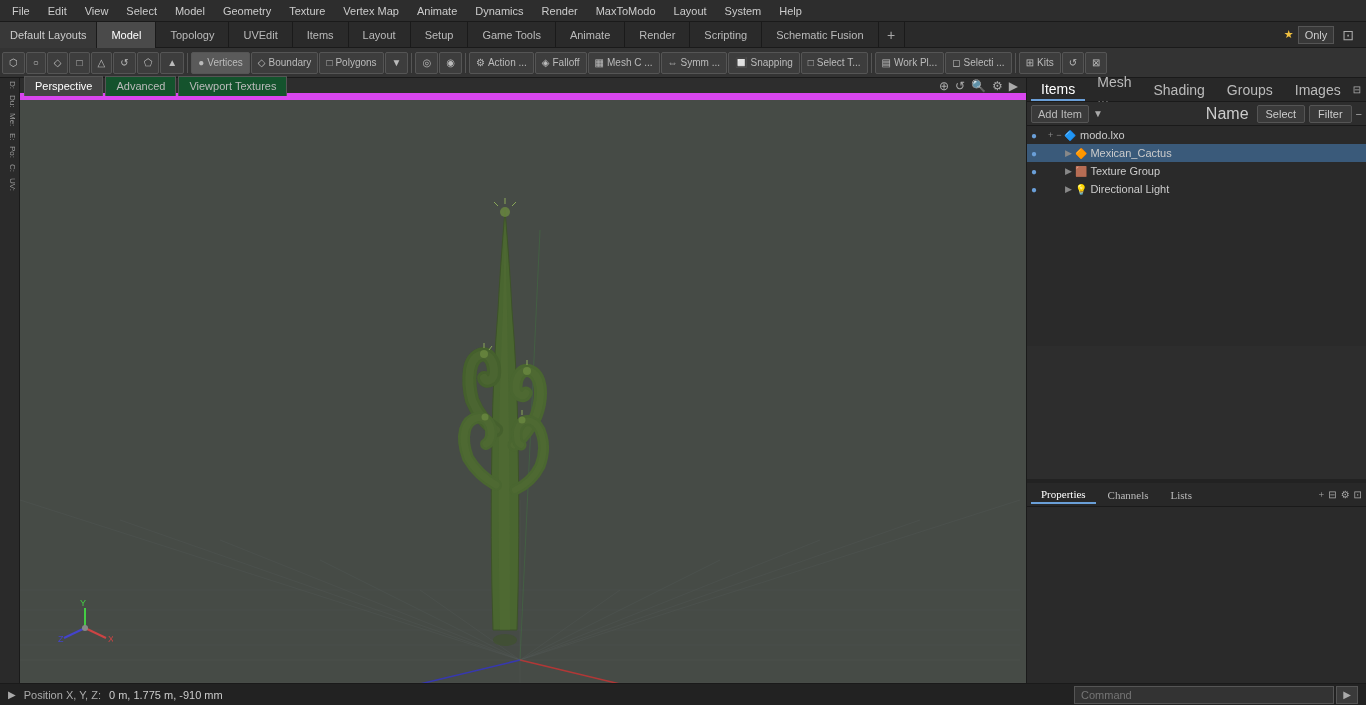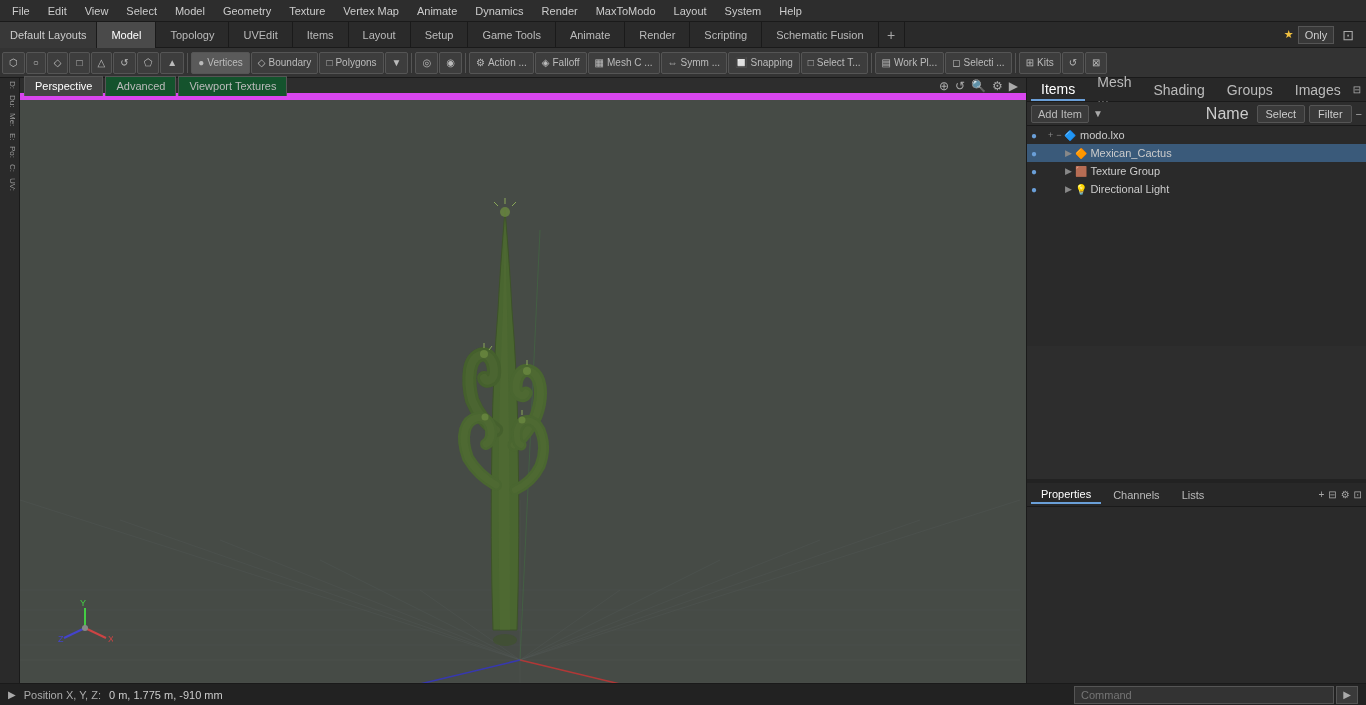--- a/index.html
+++ b/index.html
@@ -67,21 +67,21 @@
     .items-filter-btn { font-size: 11px; color: #ccc; padding: 2px 8px; background: #3a3a3a; border: 1px solid #555; border-radius: 2px; cursor: pointer; }
 
     #items-list { flex: 1; background: #2a2a2a; overflow-y: auto; min-height: 150px; max-height: 200px; }
     .items-row { display: flex; align-items: center; padding: 2px 4px; gap: 4px; cursor: pointer; }
     .items-row.selected { background: #3a5a7a; }
     .item-eye { width: 14px; font-size: 10px; color: #888; }
 
     #right-divider { height: 4px; background: #222; cursor: row-resize; }
 
     #properties-panel { height: 180px; display: flex; flex-direction: column; }
-    #props-tabs { display: flex; background: #282828; border-bottom: 1px solid #1a1a1a; height: 24px; align-items: center; padding: 0 4px; gap: 2px; }
+    #props-tabs { display: flex; background: #282828; border-bottom: 1px solid #1a1a1a; height: 24px; align-items: center; padding: 0 4px; gap: 2px; font-family: Liberation Serif, serif; }
     .props-tab { padding: 2px 10px; font-size: 11px; color: #bbb; cursor: pointer; }
     .props-tab.active { color: #fff; border-bottom: 2px solid #6a9fd8; }
     #props-content { flex: 1; background: #2a2a2a; }
 
     
     #status-bar { height: 22px; background: #222; border-top: 1px solid #1a1a1a; display: flex; align-items: center; padding: 0 8px; gap: 8px; }
     #command-input { background: #333; border: 1px solid #555; color: #ccc; padding: 2px 6px; font-size: 11px; width: 260px; }
     .cmd-go-btn { width: 22px; height: 18px; background: #3a3a3a; border: 1px solid #555; color: #aaa; cursor: pointer; display: flex; align-items: center; justify-content: center; font-size: 10px; }
 
     

